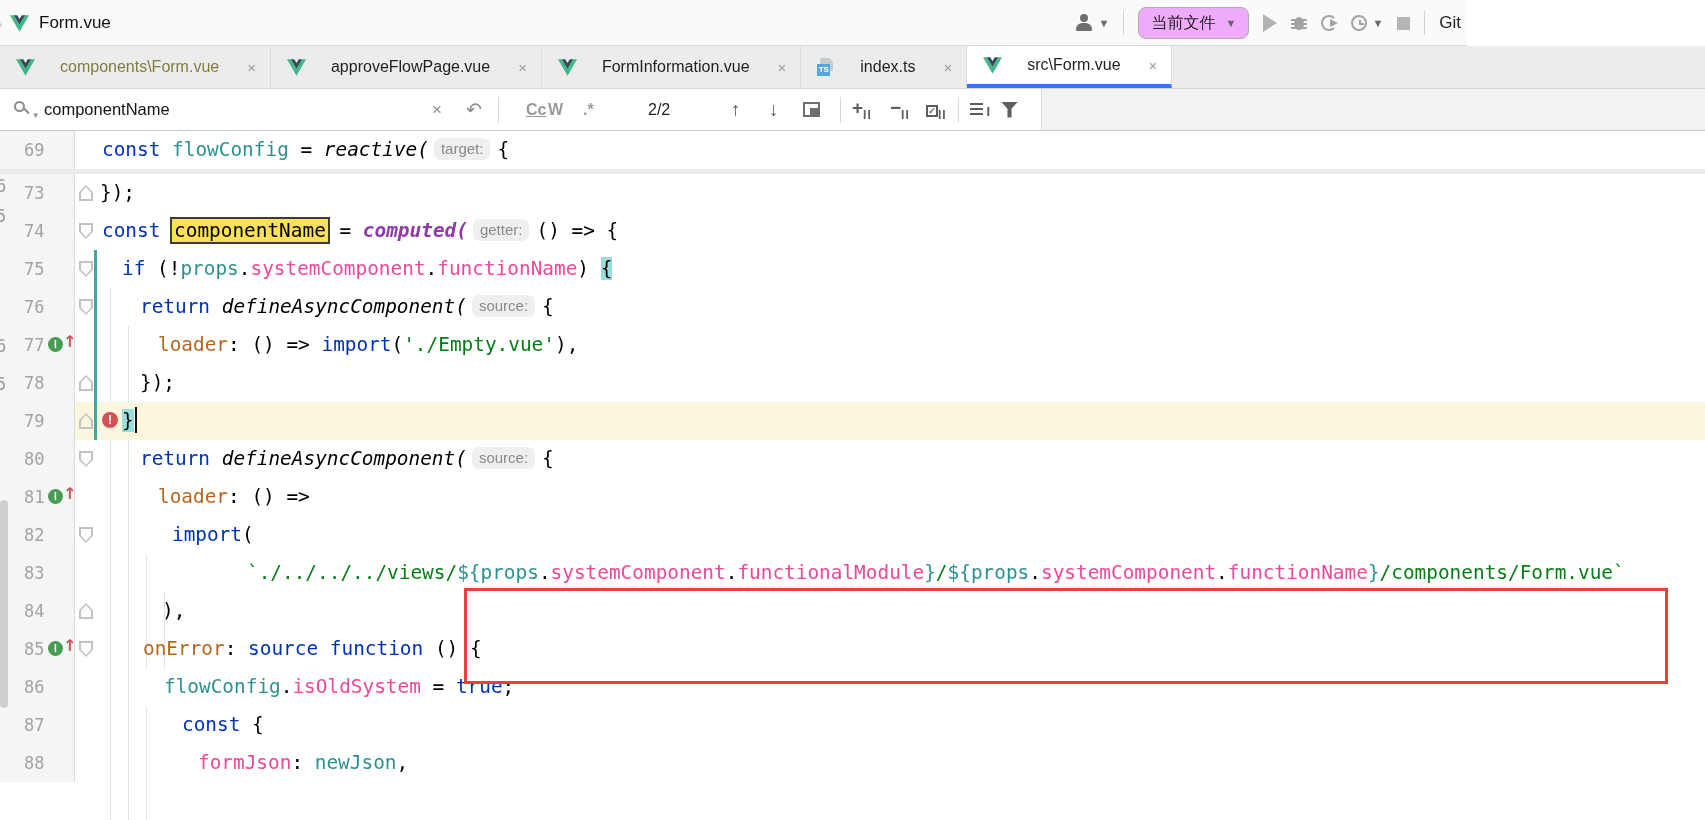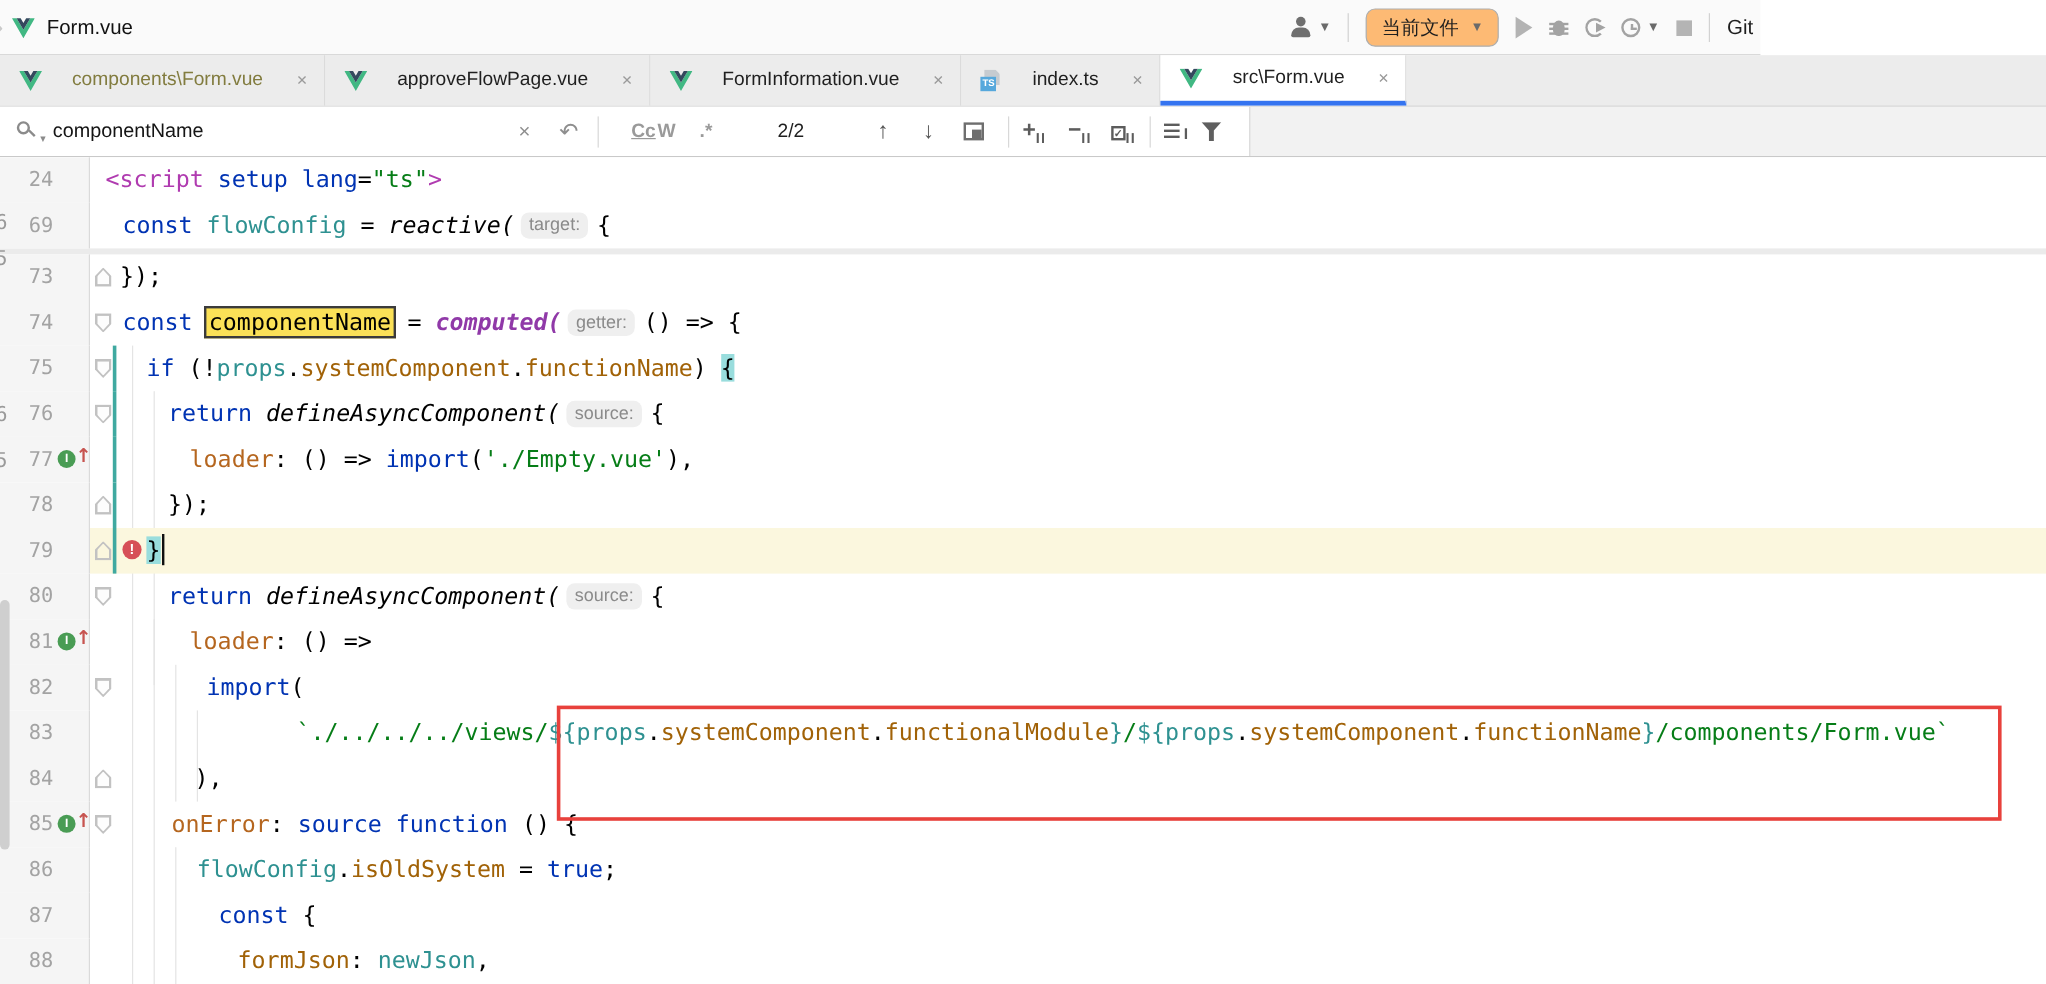--- a/index.html
+++ b/index.html
@@ -12,21 +12,21 @@
   .tb-left{position:absolute;left:0;top:0;height:46px;display:flex;align-items:center;}
   .ghost-chevron{color:#C9C9C9;font-size:20px;margin-left:-4px;width:14px;}
   .tb-title{font-size:17px;color:#111;margin-left:10px;}
   .tb-right{position:absolute;right:6px;top:0;height:46px;display:flex;align-items:center;gap:14px;}
   .tb-divider{width:1px;height:24px;background:#D2D2D2;}
   .person{position:relative;width:20px;height:18px;}
   .person .head{position:absolute;left:5px;top:0;width:8px;height:8px;border-radius:50%;background:#6F6F6F;}
   .person .body{position:absolute;left:1px;top:9px;width:16px;height:8px;border-radius:8px 8px 2px 2px;background:#6F6F6F;}
   .mini-caret{color:#6A6A6A;font-size:11px;}
   .runconfig{display:flex;align-items:center;gap:10px;border:1px solid #ADADAD;border-radius:8px;
-             background:#fdba74;height:30px;padding:0 12px;font-size:16px;color:#1E1E1E;}
+             background:#f0abfc;height:30px;padding:0 12px;font-size:16px;color:#1E1E1E;}
   .play-tri{width:0;height:0;border-left:14px solid #B3B3B3;border-top:9px solid transparent;border-bottom:9px solid transparent;}
   .bug{position:relative;width:16px;height:16px;}
   .bug .bd{position:absolute;left:3px;top:2px;width:10px;height:13px;border-radius:50% 50% 45% 45%;background:#A3A3A3;}
   .bug .ln1,.bug .ln2,.bug .ln3{position:absolute;left:0;width:16px;height:2px;background:#A3A3A3;}
   .bug .ln1{top:4px}.bug .ln2{top:8px}.bug .ln3{top:12px}
   .cov{position:relative;width:16px;height:16px;}
   .cov .ring{position:absolute;inset:0;border:2.5px solid #A3A3A3;border-radius:50%;border-right-color:transparent;box-sizing:border-box;}
   .cov .tri{position:absolute;left:9px;top:4px;width:0;height:0;border-left:8px solid #A3A3A3;border-top:4.5px solid transparent;border-bottom:4.5px solid transparent;}
   .clock{position:relative;width:16px;height:16px;border:2px solid #A3A3A3;border-radius:50%;box-sizing:border-box;}
   .clock .h1{position:absolute;left:6px;top:3px;width:2px;height:5px;background:#A3A3A3;}
@@ -105,21 +105,21 @@
   .squig{position:absolute;bottom:4px;height:11px;overflow:hidden;color:transparent;
          font-size:16px;line-height:11px;white-space:nowrap;
          text-decoration:underline wavy #E23B3B 1.5px;text-decoration-skip-ink:none;}
 
   
   .pl{color:#000;}
   .kw{color:#0033B3;}
   .tag{color:#B03BB0;}
   .str{color:#067D17;}
   .var{color:#2E9191;}
-  .field{color:#a16207;}
+  .field{color:#ec4899;}
   .prop{color:#B5661F;}
   .fn{color:#000;font-style:italic;}
   .fnp{color:#9039A8;font-style:italic;font-weight:bold;}
   .interp{color:#2E9191;}
   .hint{display:inline-block;background:#EFEFEF;color:#8A8A8A;border-radius:7px;padding:1px 7px;
         font:15px/20px "Liberation Sans",sans-serif;margin:0 7px 0 5px;vertical-align:2px;}
   .match{background:#FBE157;border:2px solid #3B3B3B;color:#000;padding:0 2px;margin:0 -2px;}
   .brace{background:#99DDDD;}
 
   
@@ -266,25 +266,20 @@
   <div id="editor">
 
     <div class="guide" style="left:110px;top:157px;height:663px;"></div>
     <div class="guide" style="left:128px;top:195px;height:245px;"></div>
     <div class="guide" style="left:128px;top:385px;height:435px;"></div>
     <div class="guide" style="left:146px;top:423px;height:114px;"></div>
     <div class="guide" style="left:146px;top:575px;height:245px;"></div>
     <div class="guide" style="left:164px;top:461px;height:76px;"></div>
     <div id="lines-root">
         <div class="line">
-          <div class="ln">24</div>
-          <div class="fold"></div>
-          <div class="codecol"><span class="codespan" style="left: -12px;"><span class="tag">&lt;script</span><span class="pl"> </span><span class="kw">setup</span><span class="pl"> </span><span class="kw">lang</span><span class="pl">=</span><span class="str">"ts"</span><span class="tag">&gt;</span></span></div>
-        </div>
-        <div class="line">
           <div class="ln">69</div>
           <div class="fold"></div>
           <div class="codecol"><span class="codespan" style="left: 2px;"><span class="kw">const</span><span class="pl"> </span><span class="var">flowConfig</span><span class="pl"> = </span><span class="fn">reactive(</span><span class="hint">target:</span><span class="pl">{</span></span><span class="squig" style="left: 2px; width: 58px;">&nbsp;&nbsp;&nbsp;&nbsp;&nbsp;&nbsp;&nbsp;&nbsp;&nbsp;&nbsp;&nbsp;&nbsp;&nbsp;&nbsp;&nbsp;&nbsp;&nbsp;&nbsp;&nbsp;&nbsp;&nbsp;&nbsp;&nbsp;&nbsp;&nbsp;&nbsp;&nbsp;&nbsp;&nbsp;&nbsp;&nbsp;&nbsp;&nbsp;&nbsp;&nbsp;&nbsp;&nbsp;&nbsp;&nbsp;&nbsp;</span></div>
         </div>
         <div class="sep-row"></div>
         <div class="line">
           <div class="ln">73</div>
           <div class="fold">
             <span class="f fe">
               <span class="o"></span>

